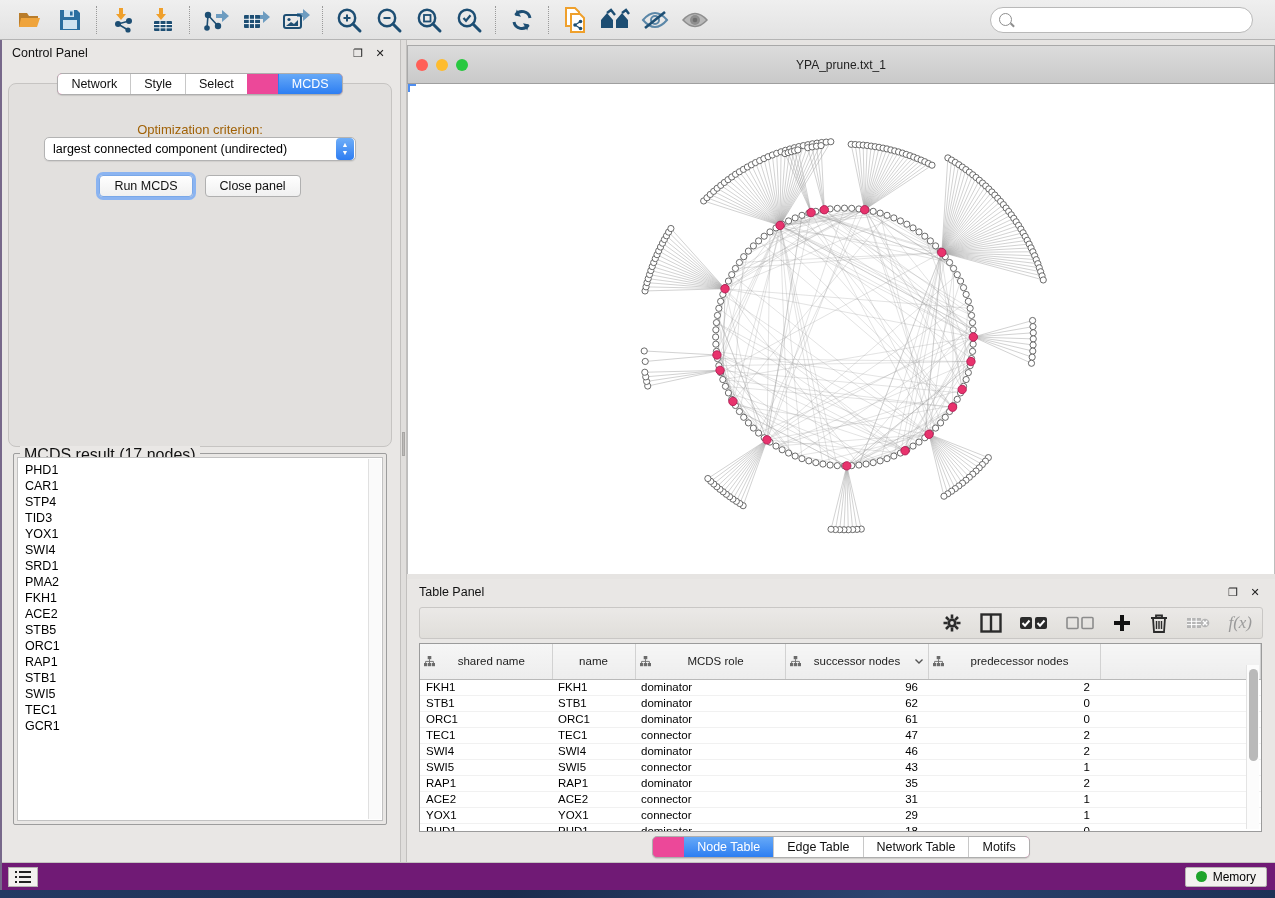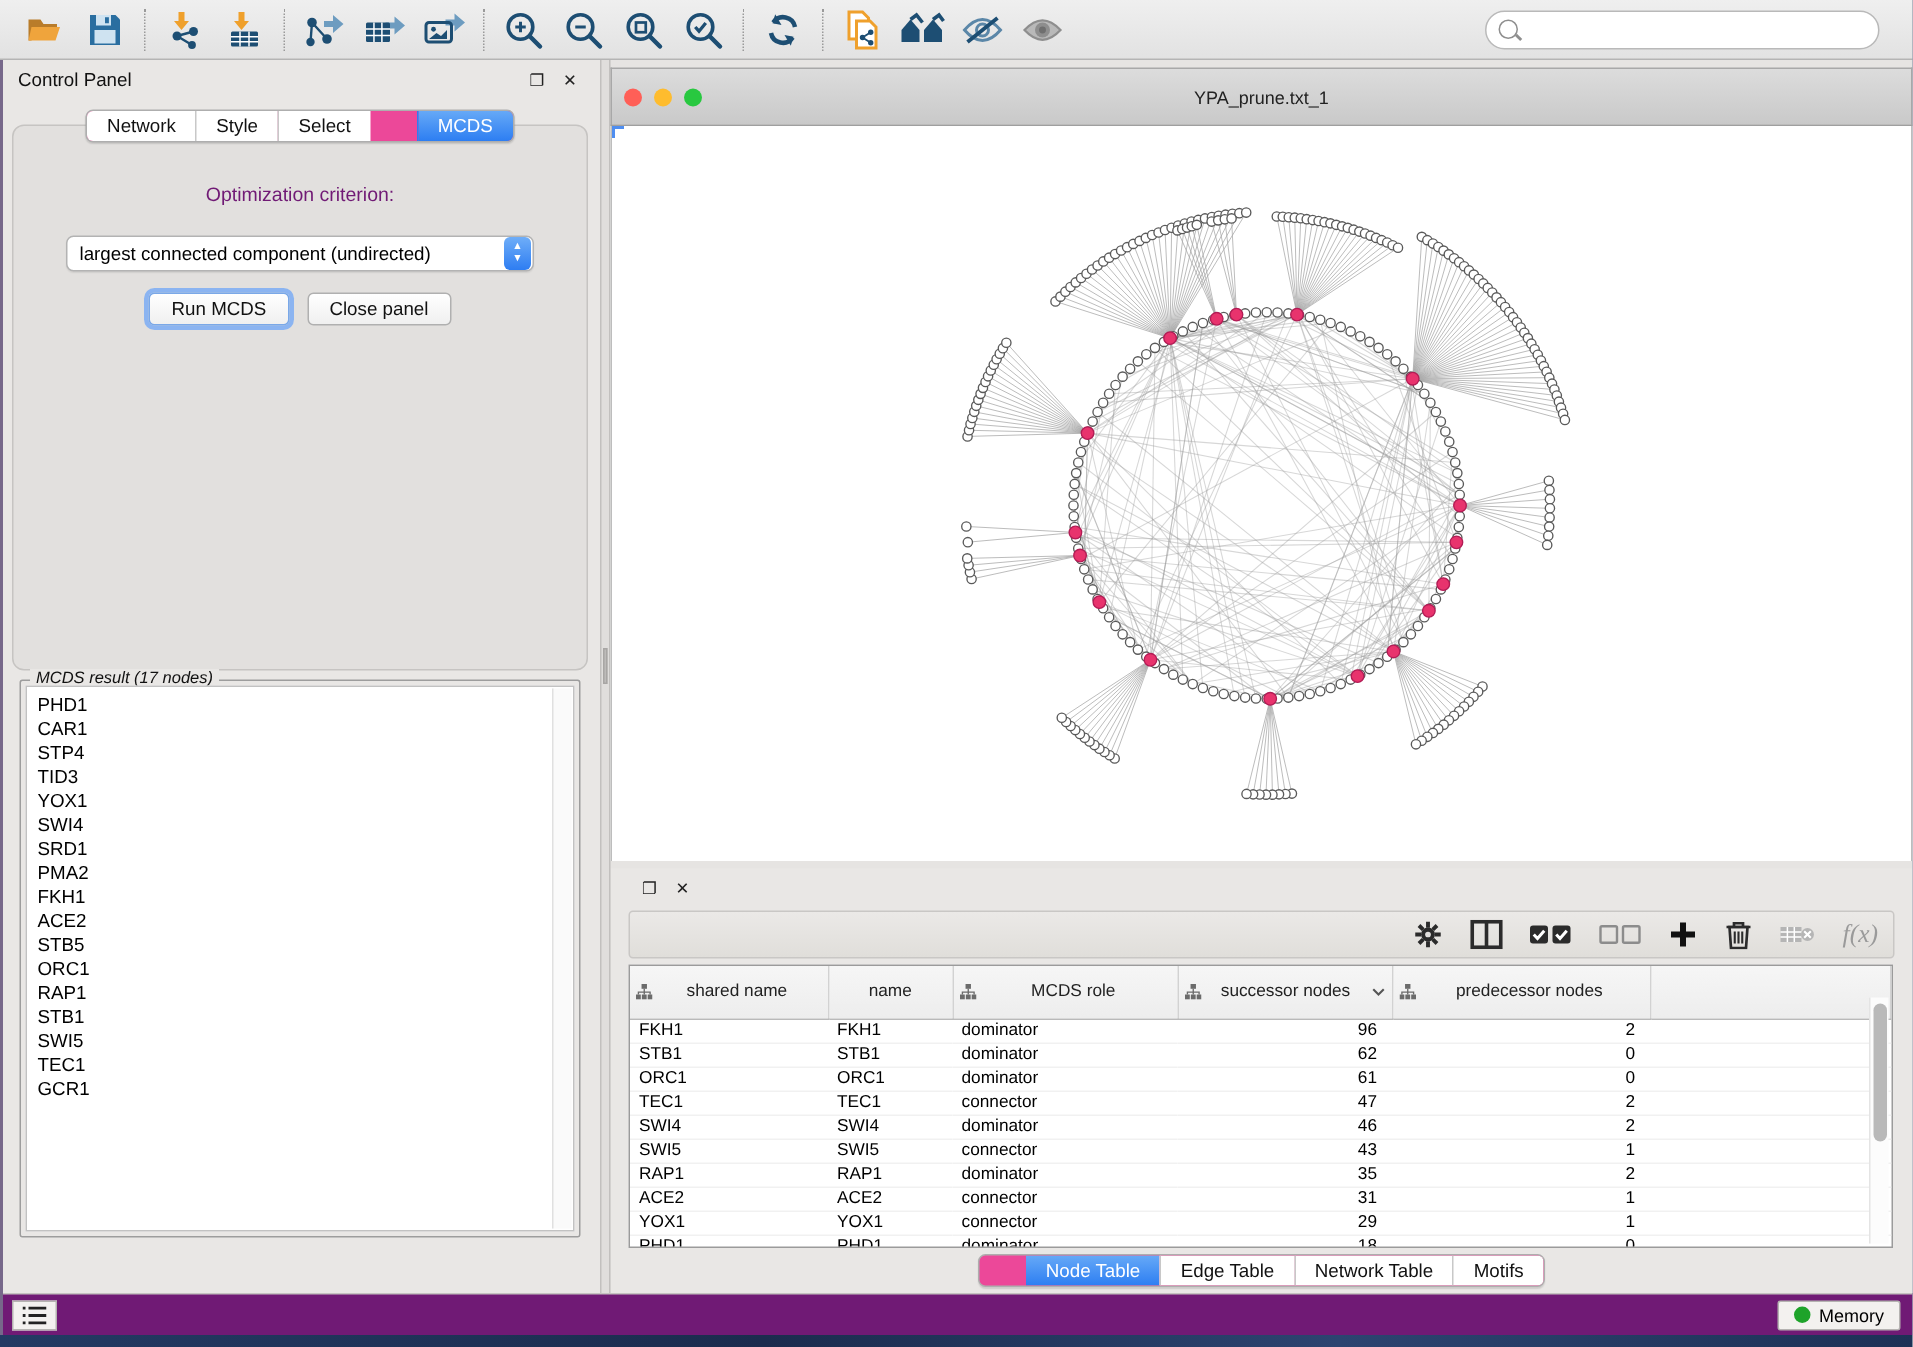--- a/index.html
+++ b/index.html
@@ -26,30 +26,30 @@
   .cpanel { width:400px; flex:0 0 auto; background:#e9e7e5; display:flex; flex-direction:column; }
   .panel-hd { height:26px; display:flex; align-items:center; padding:0 12px; font-size:12.5px; color:#111; }
   .panel-hd .ttl { flex:1; }
   .winbtn { width:16px; height:16px; display:flex; align-items:center; justify-content:center; font-size:11px; color:#222; margin-left:6px; cursor:pointer; }
   .seg { display:flex; background:#ec4899; border:1px solid #aeaeae; border-radius:5px; overflow:hidden; box-shadow:0 1px 1px rgba(0,0,0,.12); }
   .seg .sg { padding:3px 13px; font-size:12.5px; color:#111; border-left:1px solid #c8c8c8; cursor:pointer; background:#fff; white-space:nowrap; }
   .seg .sg:first-child { border-left:none; }
   .seg .sg.sel { background:linear-gradient(#66a9f7,#2d7ef2); color:#fff; border-left-color:#2d7ef2;margin-left:31px; }
   .cp-tabs { position:relative; z-index:2; display:flex; justify-content:center; margin-top:7px; }
   .cp-box { margin:-12px 8px 0 8px; height:364px; background:#e2e0de; border:1px solid #c6c4c2; border-radius:8px; padding-top:38px; }
-  .crit-label { text-align:center; font-size:13px; color:#701a75; margin-bottom:20px; }
+  .crit-label { text-align:center; font-size:13px; color:#a16207; margin-bottom:0; }
   .dropdown { width:312px; height:24px; margin:0 auto; background:#fff; border:1px solid #b3b3b3; border-radius:5px; display:flex; align-items:center; cursor:pointer; box-shadow:0 1px 1px rgba(0,0,0,.08); }
   .dropdown .dval { flex:1; font-size:12.5px; padding:0 8px; white-space:nowrap; }
   .stepper { width:18px; height:22px; border-radius:4px; background:linear-gradient(#6faef8,#2e7df2); margin:0 1px; display:flex; flex-direction:column; align-items:center; justify-content:center; gap:2px; }
   .stepper span { color:#fff; font-size:7px; line-height:6px; }
   .btnrow { display:flex; justify-content:center; gap:12px; margin-top:14px; }
   .mbtn { font-size:12.5px; padding:3px 14px; background:linear-gradient(#ffffff,#f0f0f0); border:1px solid #b0b0b0; border-radius:4px; cursor:pointer; color:#111; }
   .mbtn.focus { box-shadow:0 0 0 3px rgba(92,156,250,.65); border-color:#7aa8e8; }
   .mcds-fieldset { margin:6px 13px 0 13px; height:372px; border:1px solid #9d9d9d; border-radius:2px; padding:3px; position:relative; }
-  .mcds-legend { position:absolute; top:-8px; left:6px; background:#e9e7e5; padding:0 4px; font-size:11px; color:#111;font-style:italic; }
+  .mcds-legend { position:absolute; top:-8px; left:6px; background:#e9e7e5; padding:0 4px; font-size:16px; color:#111; }
   .mcds-list { background:#fff; border:1px solid #c2c2c2; height:100%; overflow:hidden; position:relative; padding:4px 0 0 7px; }
   .mcds-list .li { font-size:12.5px; line-height:16px; color:#000; }
   .mcds-scroll { position:absolute; top:1px; right:1px; bottom:1px; width:13px; background:#fafafa; border-left:1px solid #e0e0e0; }
 
   
   .vsplit { width:7px; flex:0 0 auto; background:#e0dedc; border-left:1px solid #c2c0be; border-right:1px solid #c2c0be; position:relative; cursor:col-resize; }
   .vsplit .grip { position:absolute; top:392px; left:1px; width:3px; height:24px; background:#bdbbb9; border:1px solid #a8a6a4; }
 
   
   .rightcol { flex:1; display:flex; flex-direction:column; min-width:0; padding-top:5px; background:#e6e4e2; }
@@ -964,20 +964,21 @@
             <circle cx="325.3" cy="317.5" r="4.2" class="hubnode"></circle>
             <circle cx="312.4" cy="286.4" r="4.2" class="hubnode"></circle>
             <circle cx="309.3" cy="271.0" r="4.2" class="hubnode"></circle>
             <circle cx="317.4" cy="204.7" r="4.2" class="hubnode"></circle>
           </svg>
       </div>
       <div class="hsplit"></div>
 
       <div class="tpanel">
         <div class="panel-hd">
+          <span class="ttl">Table Panel</span>
           <span class="winbtn">❐</span>
           <span class="winbtn">✕</span>
         </div>
         <div class="tp-toolbar">
           <span class="tp-ic">
             <svg class="glyph" width="20" height="20" viewBox="0 0 20 20">
                 <g fill="#2b2b2b">
                   <circle cx="10" cy="10" r="4.6"></circle>
                   <g stroke="#2b2b2b" stroke-width="2.6">
                     <path d="M10 1.5v4M10 14.5v4M1.5 10h4M14.5 10h4M4 4l2.8 2.8M13.2 13.2L16 16M16 4l-2.8 2.8M6.8 13.2L4 16"></path>

